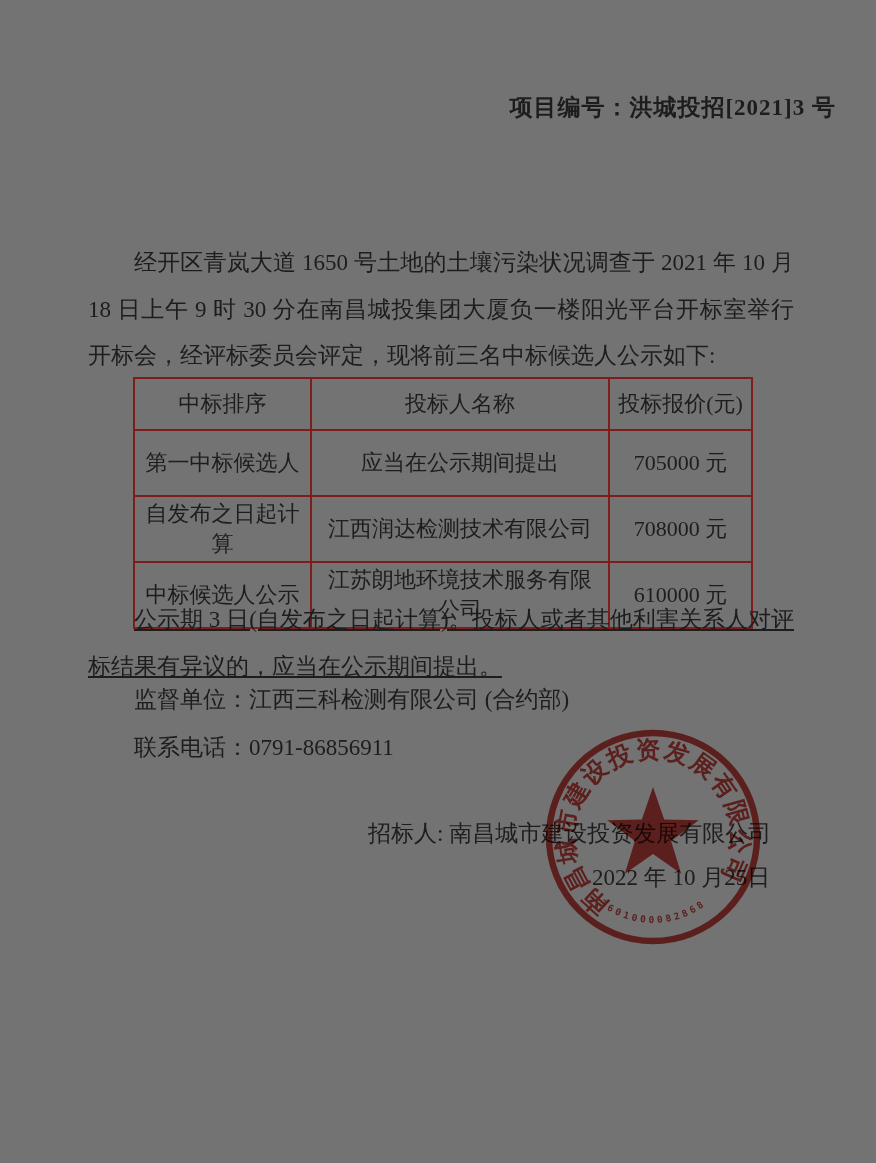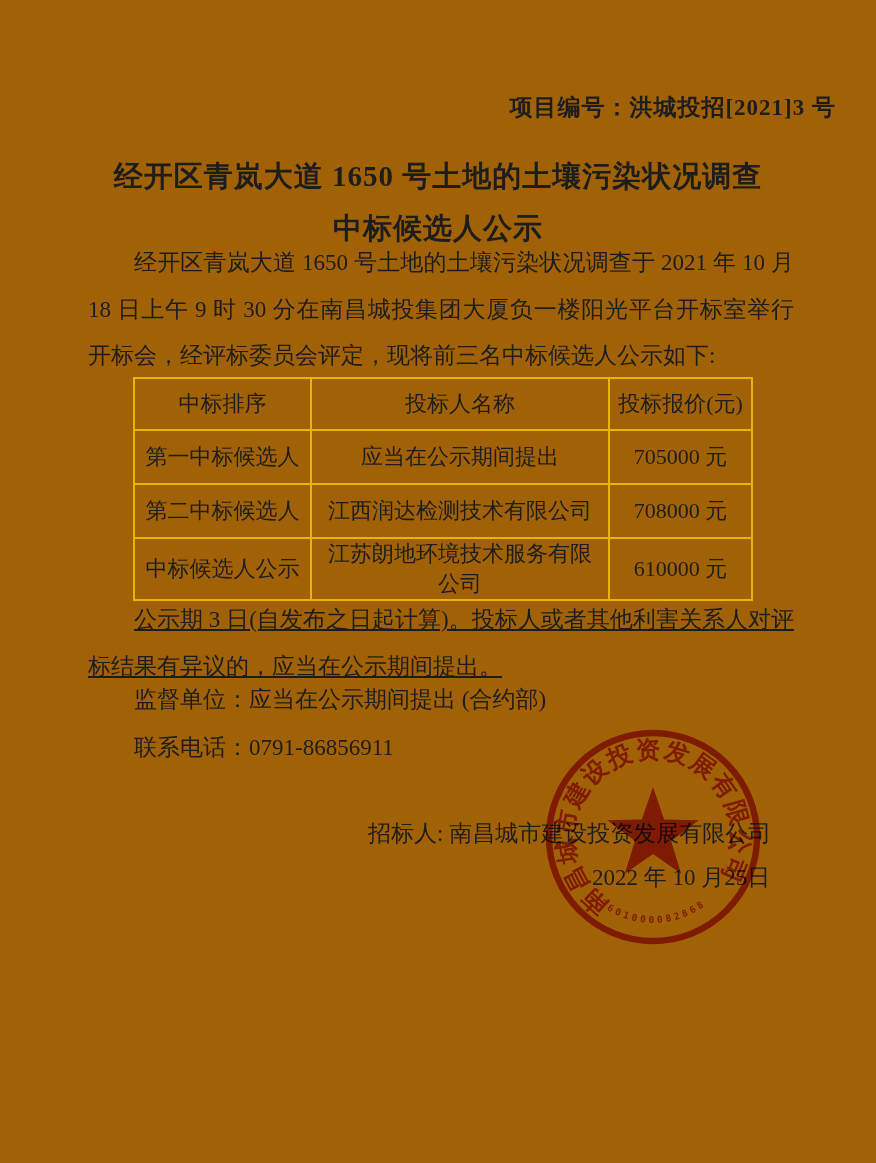--- a/index.html
+++ b/index.html
@@ -2,21 +2,21 @@
 <html><head>
 <meta charset="utf-8">
 <style>
   :root { --seal: #c5362e; --ink: #1d1d1d; }
   * { box-sizing: border-box; }
   html,body { margin:0; padding:0; background:#ffffff; }
   .page {
     position: relative;
     width: 876px; height: 1163px;
     margin: 0 auto;
-    background: #a16207;
+    background: #737373;
     font-family: "Liberation Serif", "DejaVu Serif", serif;
     color: var(--ink);
     overflow: hidden;
   }
   .proj-no {
     position: absolute; top: 92px; right: 40px;
     font-size: 23px; font-weight: bold; letter-spacing: 1px;
   }
   .doc-title {
     position: absolute; top: 150px; left: 0; width: 100%;
@@ -29,26 +29,26 @@
     text-align: justify; text-indent: 2em;
   }
   .intro { top: 240px; }
   .notice { top: 597px; text-decoration: underline; }
   .bid-table {
     position: absolute; top: 377px; left: 133px;
     border-collapse: collapse;
     font-size: 22px;
   }
   .bid-table td, .bid-table th {
-    border: 2px solid #eab308;
+    border: 2px solid #7f1d1d;
     text-align: center; vertical-align: middle;
     font-weight: normal; padding: 0 6px;
   }
   .bid-table th { height: 52px; }
-  .bid-table td { height: 54px; }
+  .bid-table td { height: 66px; }
   .col-rank { width: 177px; }
   .col-name { width: 298px; }
   .col-price { width: 143px; }
   .line { position: absolute; font-size: 23px; white-space: nowrap; }
   .supervisor { top: 684px; left: 134px; }
   .phone { top: 732px; left: 134px; }
   .tenderee { top: 818px; left: 368px; }
   .sign-date { top: 862px; left: 592px; }
   .stamp {
     position: absolute; left: 540px; top: 724px;
@@ -58,55 +58,51 @@
   }
   .stamp svg { width: 100%; height: 100%; }
 </style>
 </head>
 <body>
 
 <div class="page">
 
   <div class="proj-no">项目编号：洪城投招[2021]3 号</div>
 
-  <div class="doc-title">
-    <div>经开区青岚大道 1650 号土地的土壤污染状况调查</div>
-    <div>中标候选人公示</div>
-  </div>
 
   <div class="para intro">经开区青岚大道 1650 号土地的土壤污染状况调查于 2021 年 10 月 18 日上午 9 时 30 分在南昌城投集团大厦负一楼阳光平台开标室举行开标会，经评标委员会评定，现将前三名中标候选人公示如下:</div>
 
   <table class="bid-table">
     <tbody>
         <tr>
       <th class="col-rank">中标排序</th>
       <th class="col-name">投标人名称</th>
       <th class="col-price">投标报价(元)</th>
     </tr>
     <tr>
       <td>第一中标候选人</td>
       <td>应当在公示期间提出</td>
       <td>705000 元</td>
     </tr>
     <tr>
-      <td>第二中标候选人</td>
+      <td>自发布之日起计算</td>
       <td>江西润达检测技术有限公司</td>
       <td>708000 元</td>
     </tr>
     <tr>
       <td>中标候选人公示</td>
       <td>江苏朗地环境技术服务有限公司</td>
       <td>610000 元</td>
     </tr>
   </tbody>
     </table>
 
   <div class="para notice">公示期 3 日(自发布之日起计算)。投标人或者其他利害关系人对评标结果有异议的，应当在公示期间提出。</div>
 
-  <div class="line supervisor">监督单位：应当在公示期间提出 (合约部)</div>
+  <div class="line supervisor">监督单位：江西三科检测有限公司 (合约部)</div>
   <div class="line phone">联系电话：0791-86856911</div>
 
   <div class="line tenderee">招标人: 南昌城市建设投资发展有限公司</div>
   <div class="line sign-date">2022 年 10 月25日</div>
 
   <div class="stamp">
     <svg viewBox="0 0 226 226" xmlns="http://www.w3.org/2000/svg">
       <defs>
         <path id="ringP" d="M 34,113 a 79,79 0 1,1 158,0 a 79,79 0 1,1 -158,0" fill="none"></path>
         <path id="serialP" d="M 27,113 a 86,86 0 0,0 172,0" fill="none"></path>

